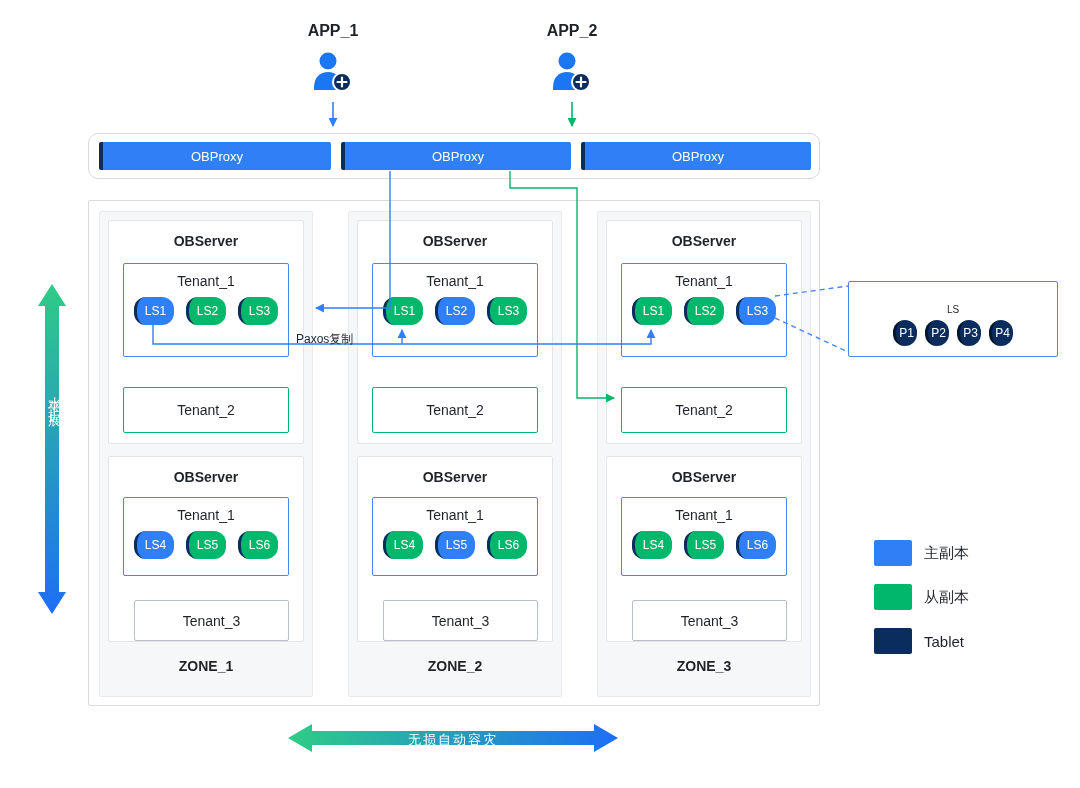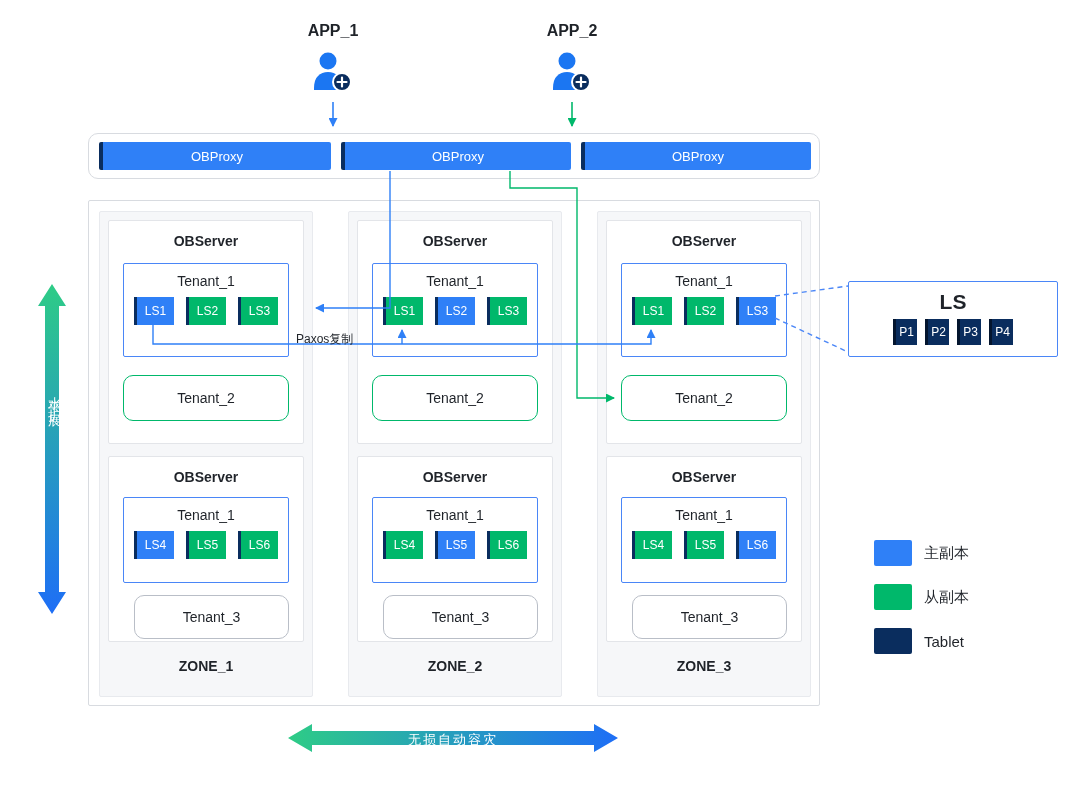--- a/index.html
+++ b/index.html
@@ -24,42 +24,42 @@
         border:1px solid #e8eaee;border-radius:2px;box-sizing:border-box;
         display:flex;flex-direction:column;padding:8px;}
   .zone-label{margin-top:auto;margin-bottom:14px;text-align:center;font-weight:bold;font-size:14px;}
 
   .server-card{background:#fff;border:1px solid #e3e5e9;border-radius:2px;box-sizing:border-box;
                display:flex;flex-direction:column;}
   .server-card.card1{height:224px;}
   .server-card.card2{height:186px;margin-top:12px;}
   .server-title{margin-top:12px;text-align:center;font-weight:bold;font-size:14px;}
 
-  .tenant-main{margin:14px 14px 0;border:1px solid #4a86f7;border-radius:2px;height:94px;box-sizing:border-box;}
+  .tenant-main{margin:14px 14px 12px;border:1px solid #4a86f7;border-radius:2px;height:94px;box-sizing:border-box;}
   .card2 .tenant-main{margin-top:12px;height:86px;}
   .tenant-title{margin-top:9px;text-align:center;font-size:14px;}
   .chip-row{display:flex;justify-content:center;gap:12px;margin-top:8px;}
 
-  .chip{width:40px;height:28px;border-radius:0;color:#fff;font-size:12px;
+  .chip{width:40px;height:28px;border-radius:12px;color:#fff;font-size:12px;
         display:flex;align-items:center;justify-content:center;
         border-left:3px solid #0a2d5e;box-sizing:border-box;}
   .chip[data-type="leader"]{background:#2f80f7;}
   .chip[data-type="follower"]{background:#00b86b;}
   .chip[data-type="tablet"]{background:#0a2d5e;border-left-color:#04152e;width:24px;height:26px;}
 
-  .tenant-small{margin:18px 14px 0;height:46px;border-radius:10px;box-sizing:border-box;
+  .tenant-small{margin:18px 14px 0;height:46px;border-radius:2px;box-sizing:border-box;
                 display:flex;align-items:center;justify-content:center;font-size:14px;background:#fff;}
   .card2 .tenant-small{margin-top:12px;height:44px;}
   .tenant-small[data-style="follower"]{border:1px solid #00b86b;}
   .tenant-small[data-style="plain"]{border:1px solid #b9bec7;margin-left:25px;}
 
   
   .ls-panel{position:absolute;left:848px;top:281px;width:210px;height:76px;background:#fff;
             border:1px solid #4a86f7;border-radius:2px;box-sizing:border-box;}
-  .ls-title{margin-top:8px;text-align:center;font-weight:bold;font-size:21px;}
+  .ls-title{margin-top:22px;text-align:center;font-weight:normal;font-size:10px;}
   .ls-chips{display:flex;justify-content:center;gap:8px;margin-top:5px;}
 
   
   .legend{position:absolute;left:874px;top:528px;}
   .legend-row{display:flex;align-items:center;gap:12px;margin-bottom:18px;height:26px;margin-top:12px;}
   .legend-swatch{width:38px;height:26px;border-radius:2px;}
   .legend-swatch[data-type="leader"]{background:#2f80f7;}
   .legend-swatch[data-type="follower"]{background:#00b86b;}
   .legend-swatch[data-type="tablet"]{background:#0a2d5e;}
   .legend-label{font-size:15px;}

